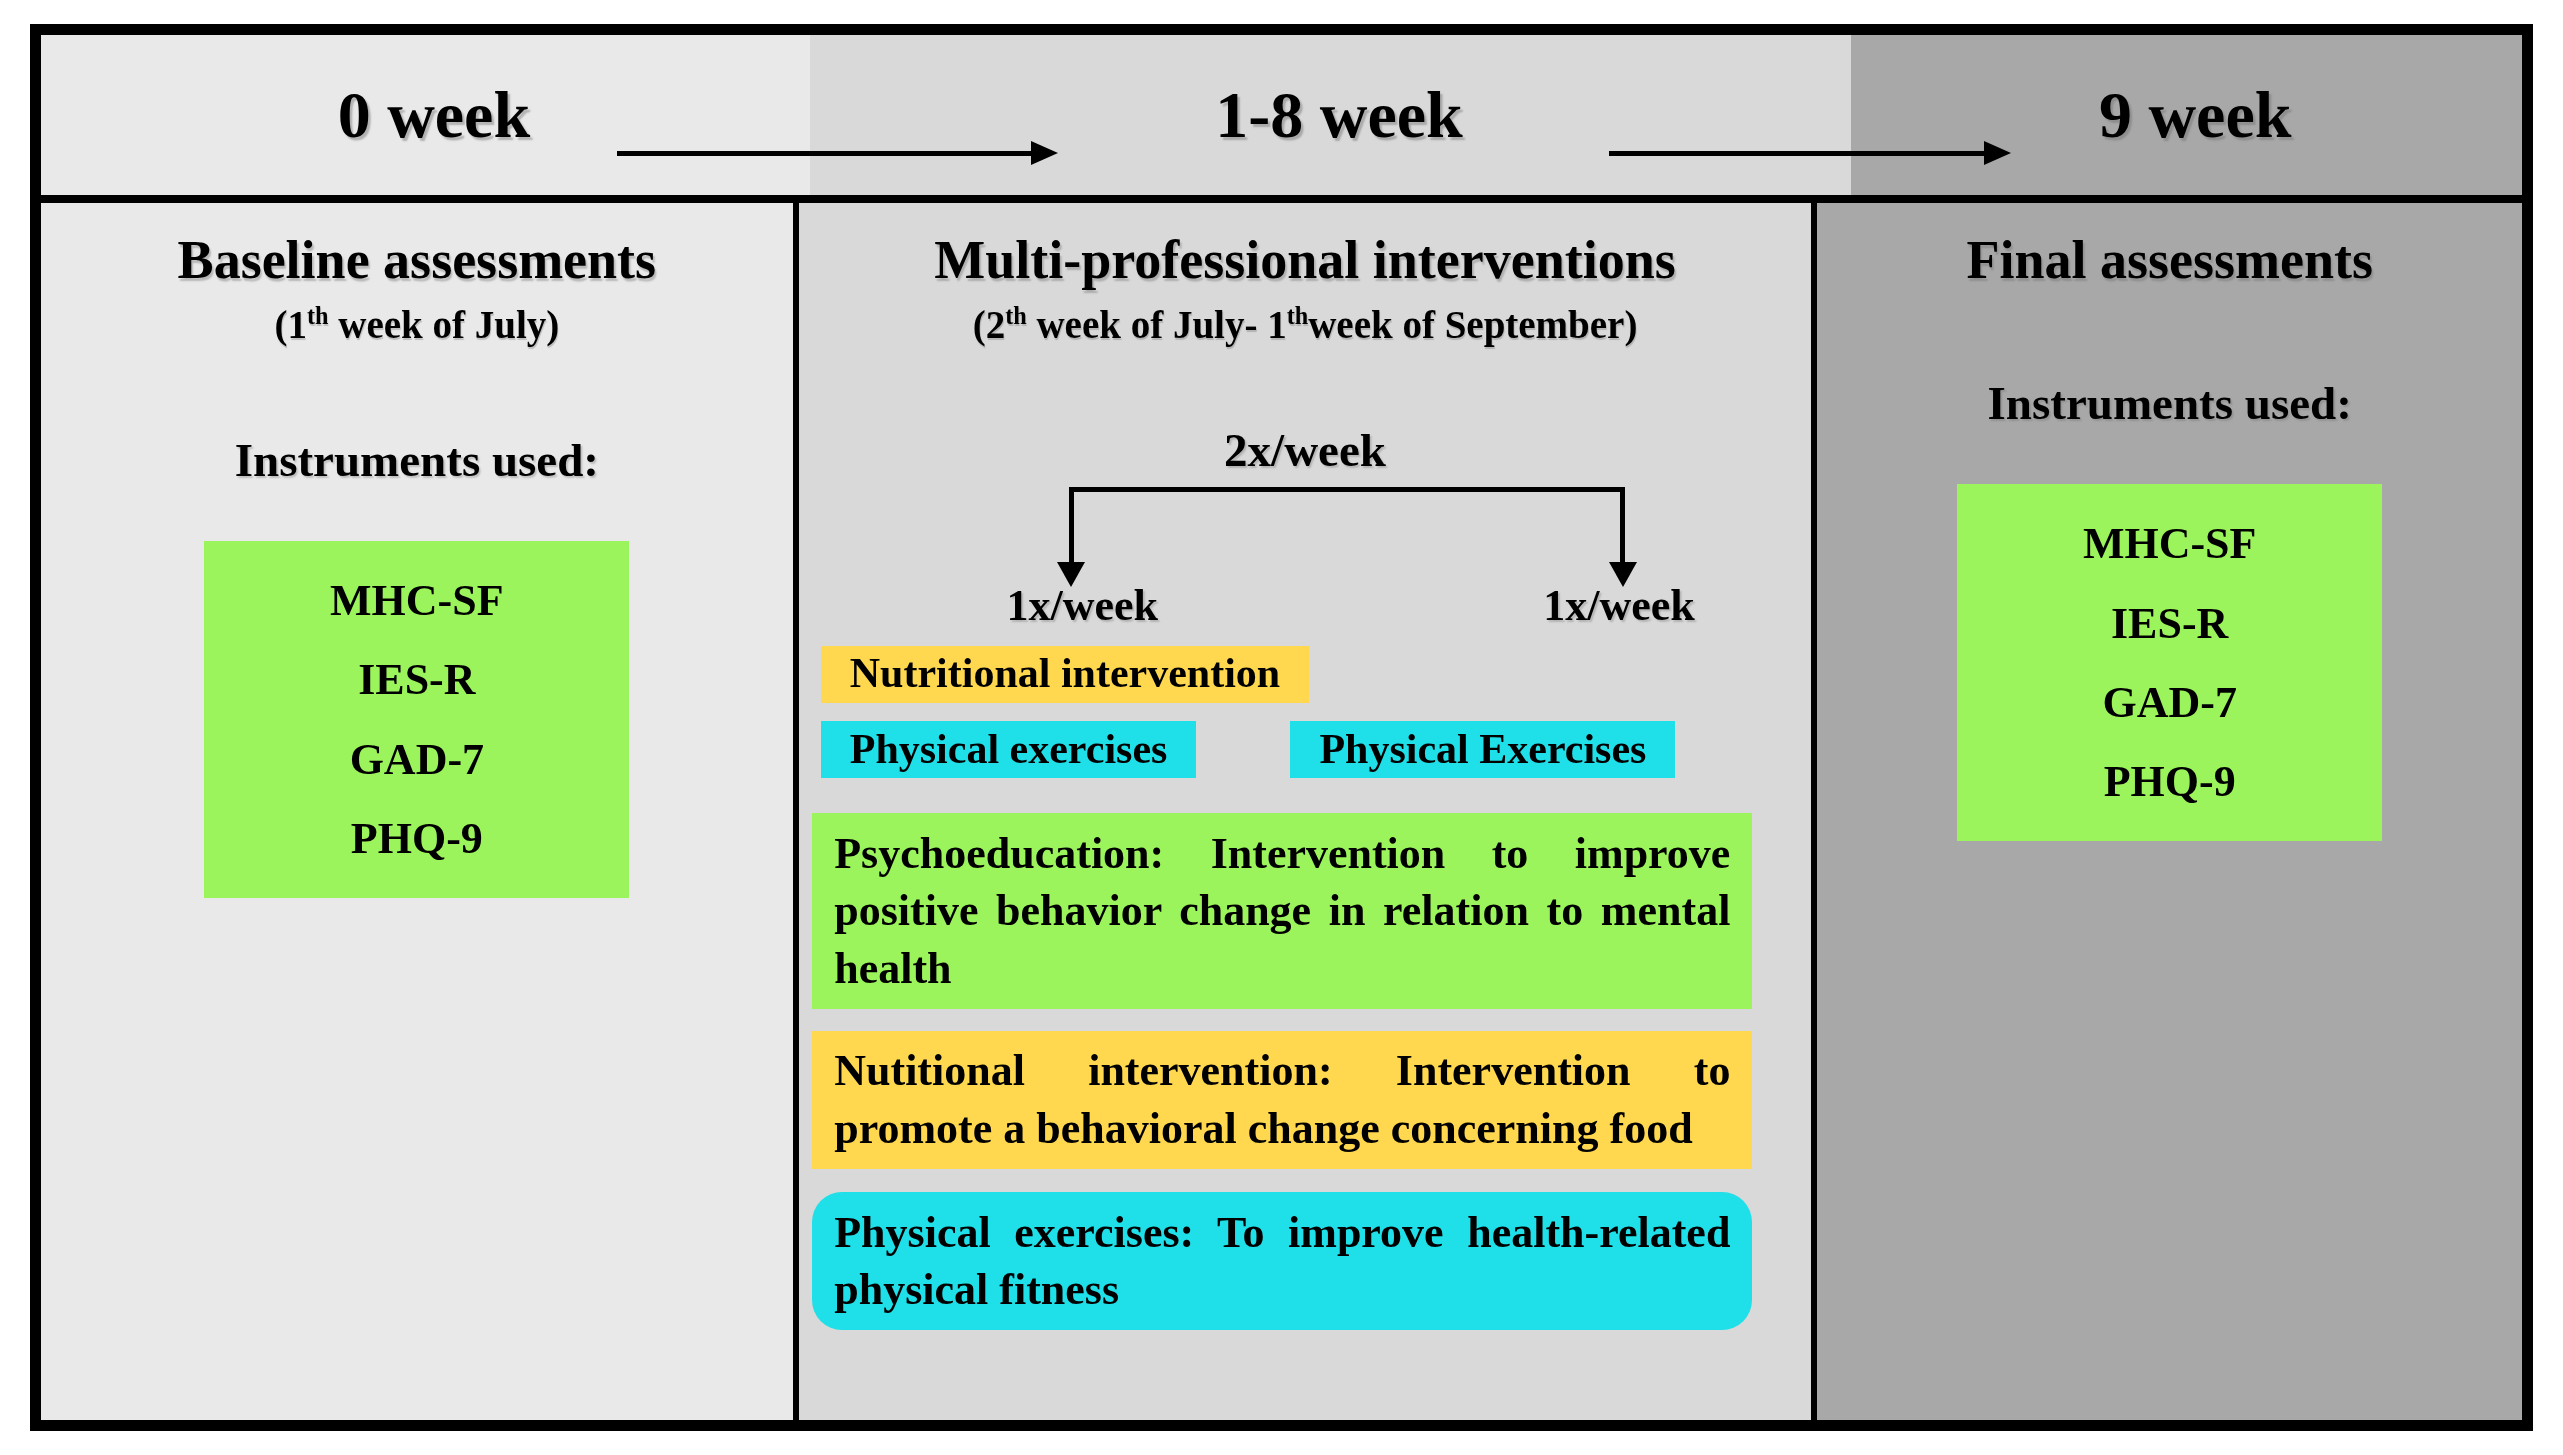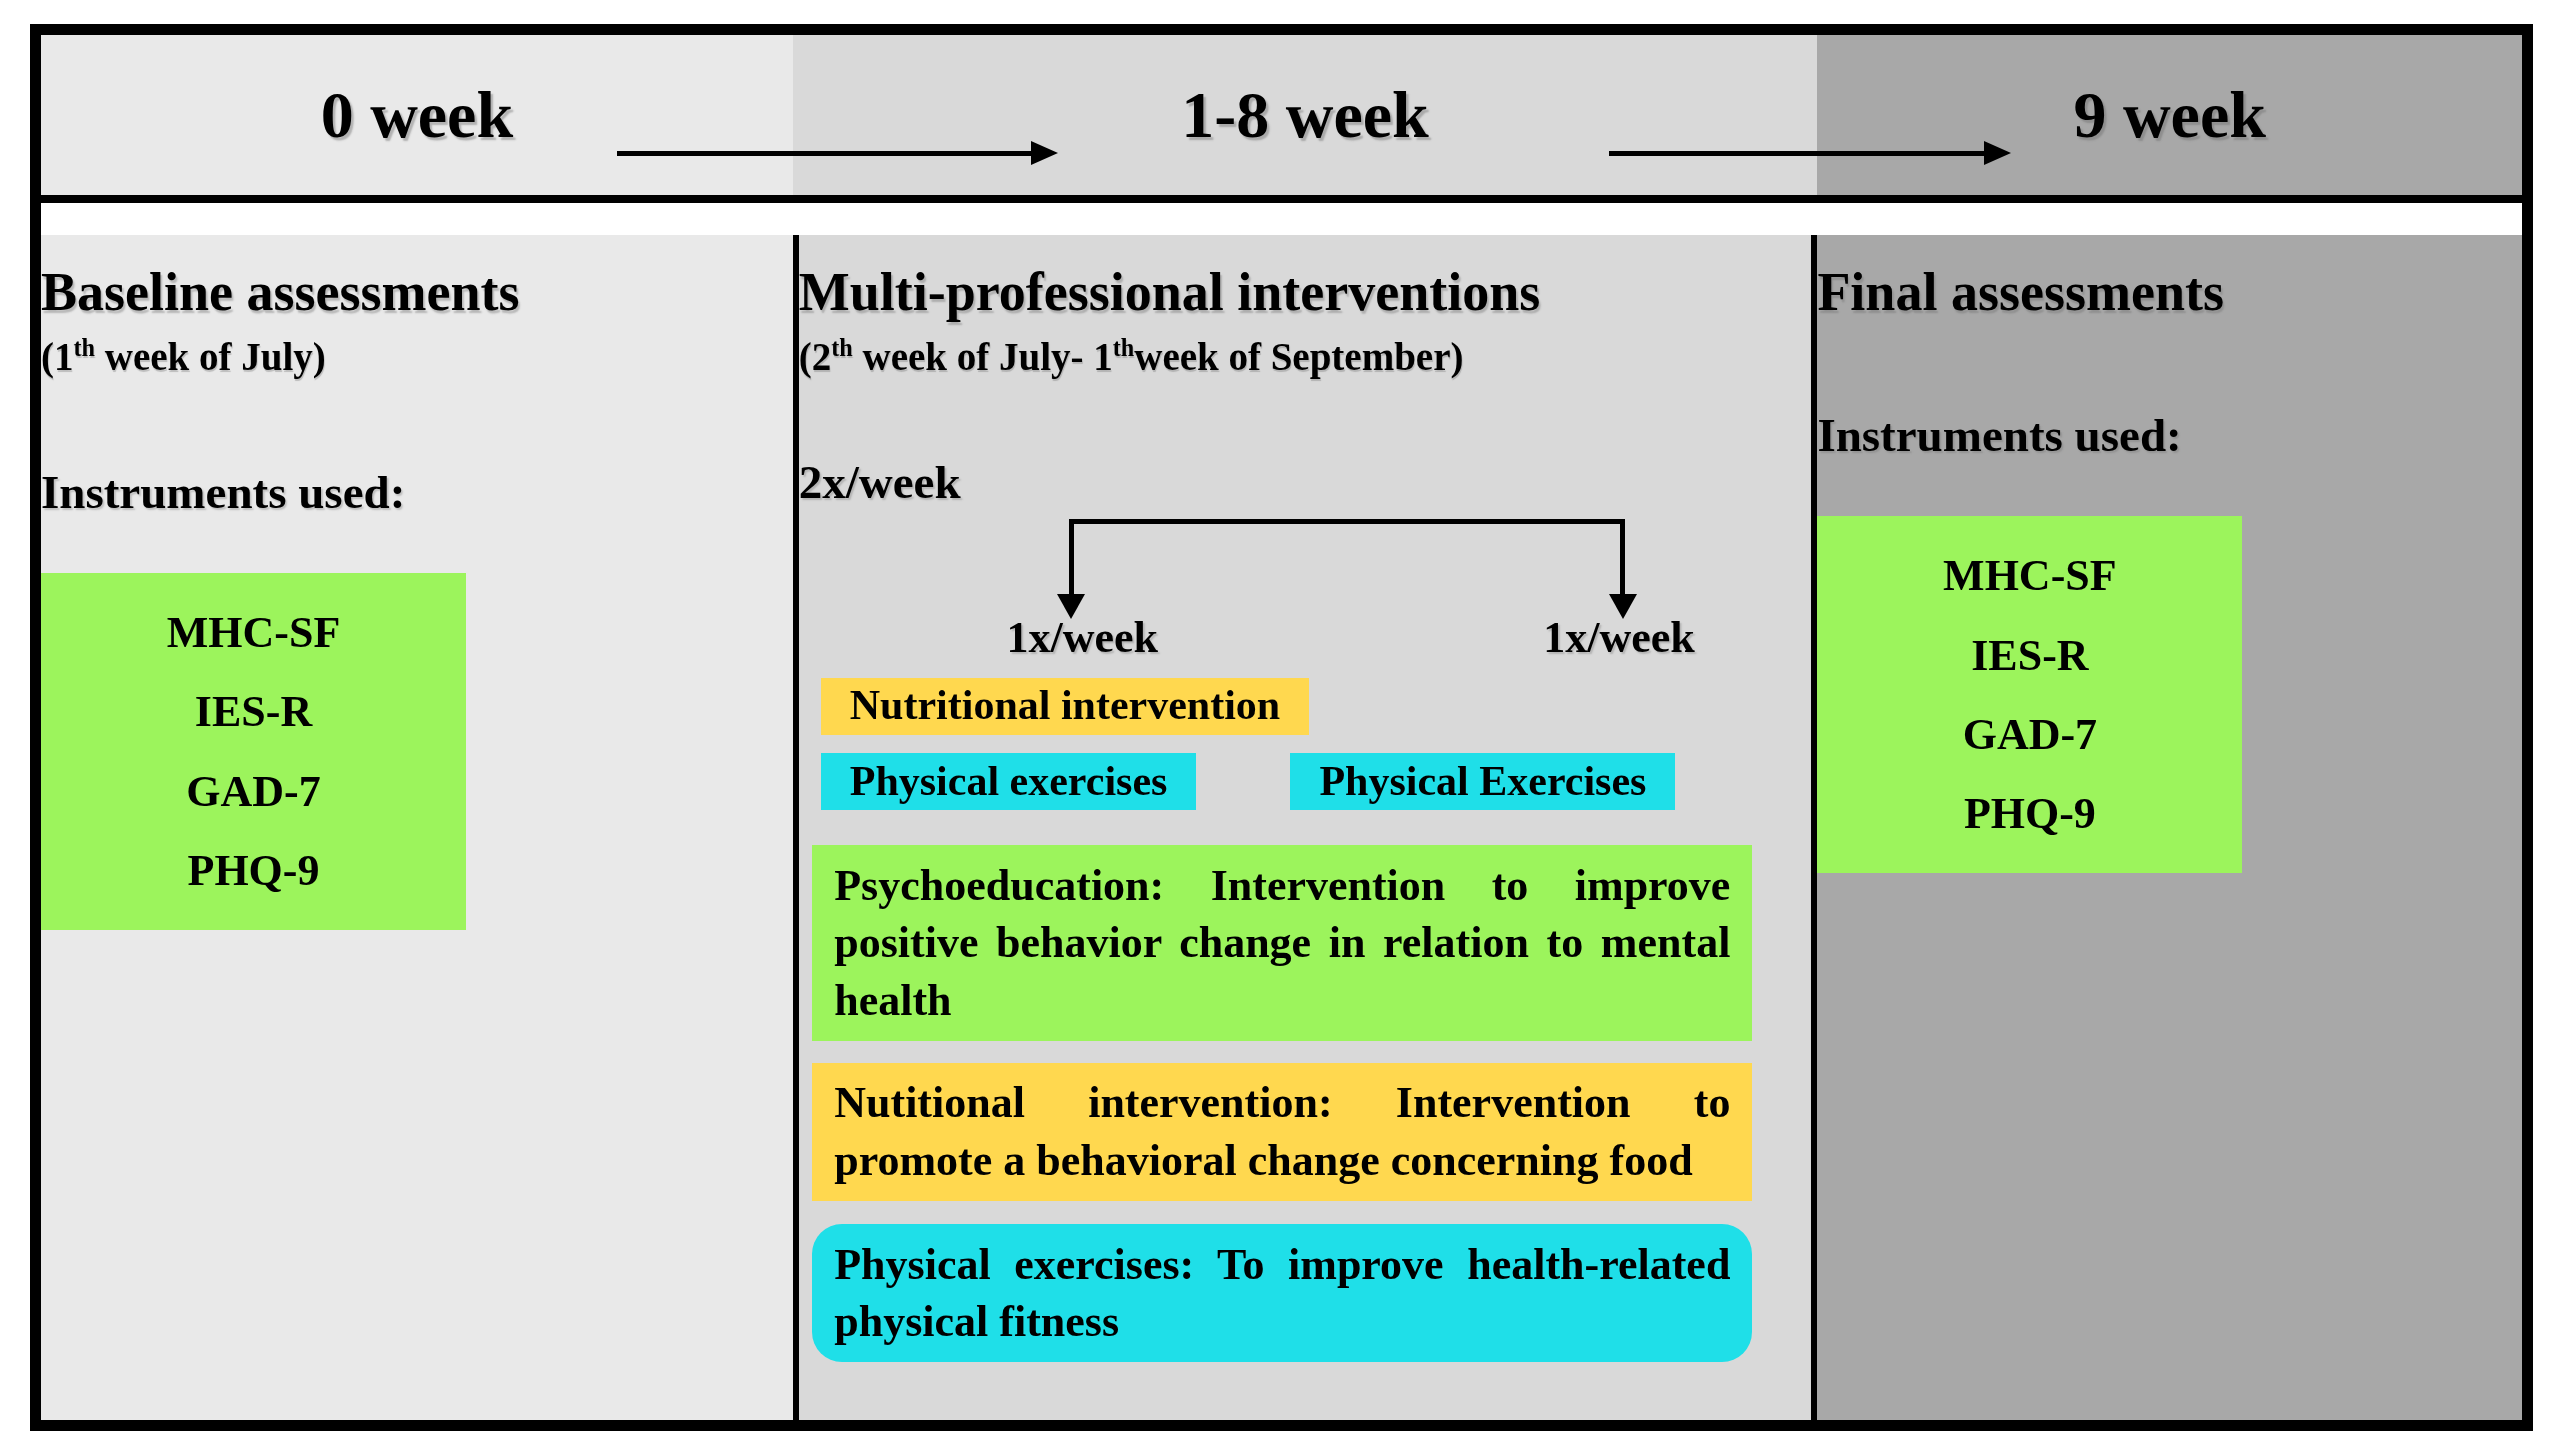--- a/index.html
+++ b/index.html
@@ -15,38 +15,38 @@
     position:absolute;left:30px;top:23.6px;right:30px;bottom:23.6px;
     border:11.8px solid #000;
     display:flex;flex-direction:column;
   }
   
   .header{
     position:relative;height:160px;
     border-bottom:8.4px solid #000;
     display:flex;flex-shrink:0;
   }
-  .hcell{display:flex;align-items:center;justify-content:center;}
+  .hcell{display:flex;align-items:center;justify-content:center;padding-left:17px;}
   .col-w1{width:30.3%;}
   .col-w2{width:41.3%;}
   .col-w3{flex:1;}
   .bg1{background:var(--col1-bg,#e9e9e9);}
   .bg2{background:var(--col2-bg,#d9d9d9);}
   .bg3{background:var(--col3-bg,#a8a8a8);}
   .week{font-size:66px;text-shadow:2.5px 2.5px 1.7px rgba(110,110,110,.45);}
   .arrow{position:absolute;top:116px;height:5px;background:#000;}
   .arrow::after{
     content:"";position:absolute;right:-25px;top:50%;transform:translateY(-50%);
     border-left:27px solid #000;border-top:12.6px solid transparent;border-bottom:12.6px solid transparent;
   }
   .arrow-1{left:23.2%;width:16.8%;}
   .arrow-2{left:63.2%;width:15.2%;}
   
   .body{flex:1;display:flex;min-height:0;}
-  .bcell{display:flex;flex-direction:column;box-sizing:border-box;margin-top:32px;}
+  .bcell{display:flex;flex-direction:column;align-items:center;box-sizing:border-box;}
   .bcell.col-w2{border-left:6.7px solid #000;border-right:6.7px solid #000;}
   .title{font-size:54px;margin-top:25px;line-height:1.2;text-shadow:1.7px 2.5px 1.7px rgba(110,110,110,.4);}
   .subtitle{font-size:39px;margin-top:10px;line-height:1.2;text-shadow:0.8px 1.7px 0.8px rgba(110,110,110,.35);}
   .subtitle sup{font-size:62%;line-height:0;}
   .inst-label{font-size:47px;margin-top:84px;text-shadow:1.7px 1.7px 1.7px rgba(110,110,110,.35);}
   .inst-box{
     margin-top:54px;width:425px;
     background:var(--green,#9cf45c);
     text-align:center;padding:20px 0;
   }

